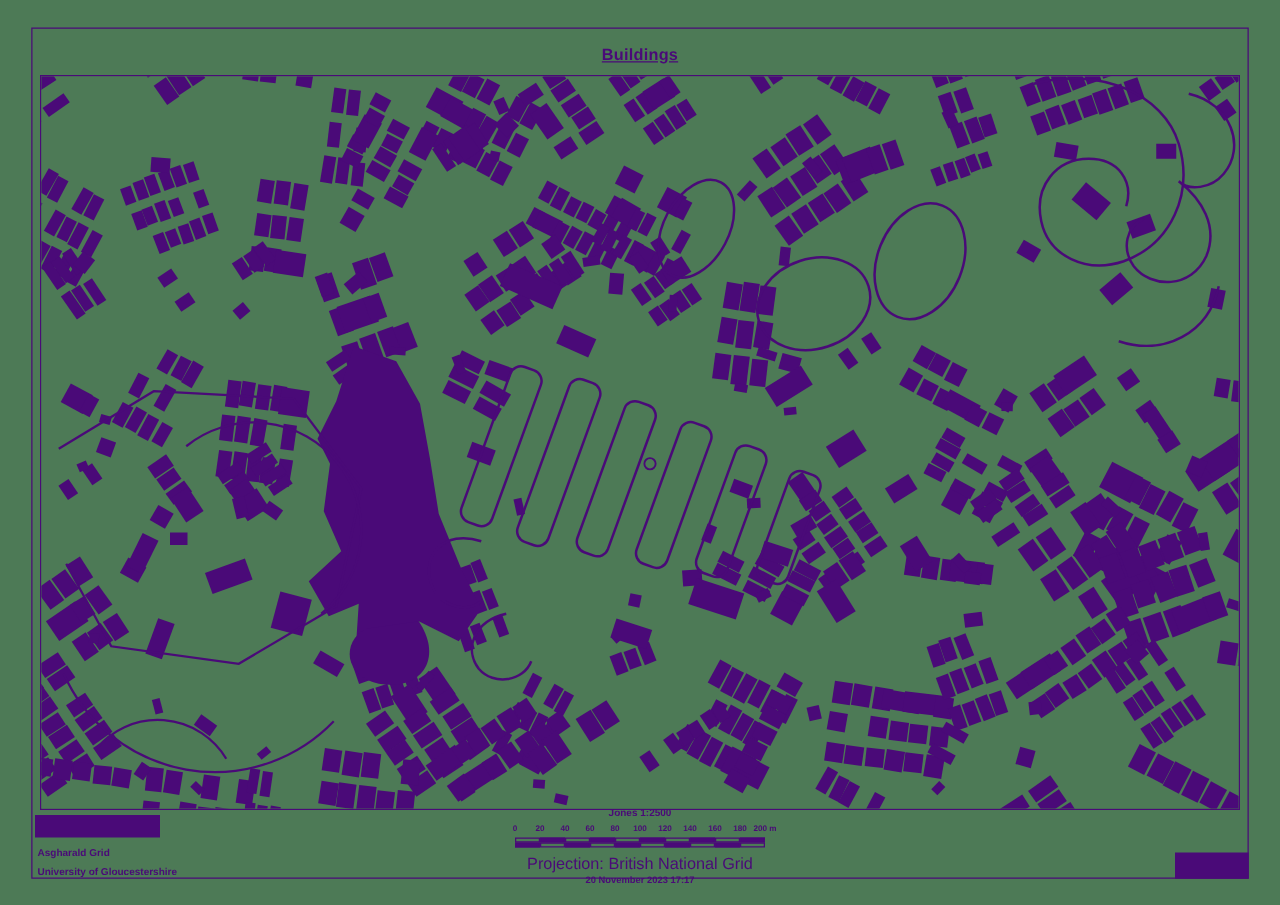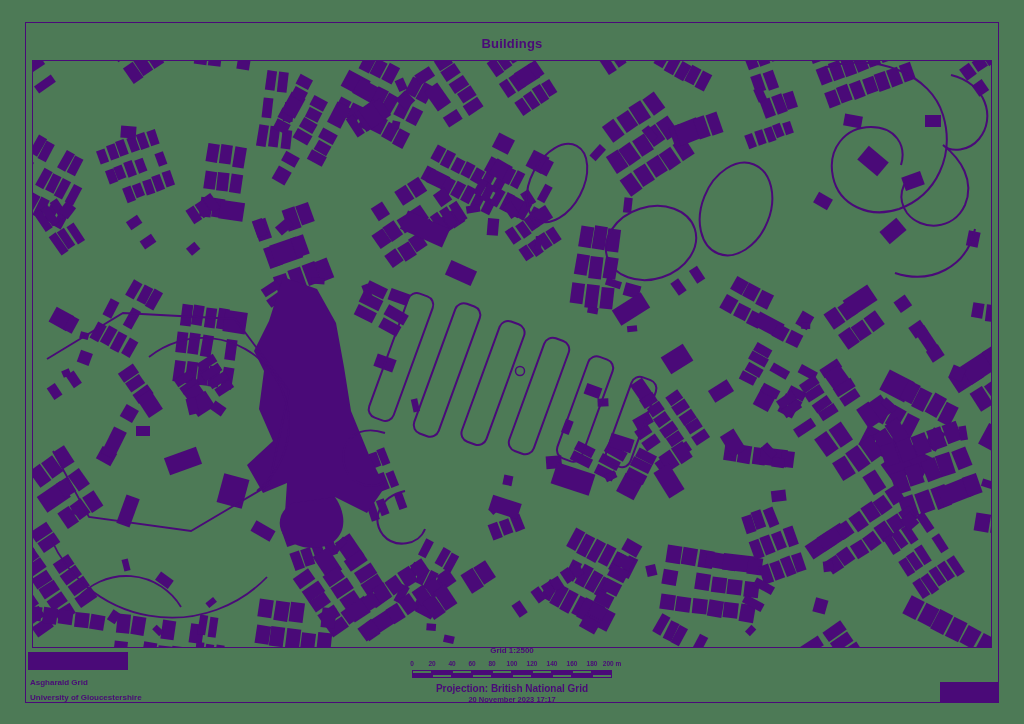--- a/index.html
+++ b/index.html
@@ -7,21 +7,21 @@
     width:1024px;height:724px;overflow:hidden;position:relative;
     font-family:"Liberation Sans", sans-serif;
     background:#4d7a56;
   }
   #page-border{
     position:absolute;left:25px;top:22px;width:974px;height:681px;
     box-sizing:border-box;border:1.5px solid #4a0a78;
   }
   #page-title{
     position:absolute;left:0;top:36px;width:1024px;text-align:center;
-    font-size:13px;font-weight:bold;color:#4a0a78;letter-spacing:.2px;
+    font-size:13px;font-weight:bold;color:#4a0a78;letter-spacing:.2px;text-decoration:underline;
   }
   #map-frame{
     position:absolute;left:32px;top:60px;width:958px;height:586px;
     border:1px solid #4a0a78;overflow:hidden;
   }
   #legend-swatch{
     position:absolute;left:28px;top:652px;width:100px;height:18px;
   }
   #author-block{
     position:absolute;left:30px;top:675px;
@@ -31,21 +31,21 @@
     position:absolute;left:50%;top:646px;transform:translateX(-50%);
     width:280px;text-align:center;color:#4a0a78;
   }
   .scale-title{font-size:8px;font-weight:bold;}
   #scalebar{position:relative;width:200px;height:20px;margin:5px auto 0;}
   .sb-label{
     position:absolute;top:0;transform:translateX(-50%);
     font-size:6.5px;font-weight:bold;color:#4a0a78;white-space:nowrap;
   }
   .sb-cell{position:absolute;height:4px;width:20px;box-sizing:border-box;border:1px solid #4a0a78;}
-  .projection-line{font-size:10px;font-weight:bold;margin-top:3px;}
+  .projection-line{font-size:13px;font-weight:normal;margin-top:3px;}
   .datetime-line{font-size:7.5px;font-weight:bold;margin-top:1px;}
   #footer-right-swatch{position:absolute;left:940px;top:682px;width:59px;height:21px;}
 </style>
 </head>
 <body style="background: rgb(77, 122, 86);">
 
 <div id="page-border" style="border-color: rgb(74, 10, 120);"></div>
 
 <div id="page-title" style="color: rgb(74, 10, 120);">Buildings</div>
 
@@ -824,21 +824,21 @@
 </div>
 
 <div id="legend-swatch" style="background: rgb(74, 10, 120);"></div>
 
 <div id="author-block" style="color: rgb(74, 10, 120);">
   <div>Asgharald Grid</div>
   <div>University of Gloucestershire</div>
 </div>
 
 <div id="scale-area" style="color: rgb(74, 10, 120);">
-  <div class="scale-title">Grid 1:2500</div>
+  <div class="scale-title">Jones 1:2500</div>
   <div id="scalebar">
       <span class="sb-label" style="left: 0px;">0</span>
       <span class="sb-label" style="left: 20px;">20</span>
       <span class="sb-label" style="left: 40px;">40</span>
       <span class="sb-label" style="left: 60px;">60</span>
       <span class="sb-label" style="left: 80px;">80</span>
       <span class="sb-label" style="left: 100px;">100</span>
       <span class="sb-label" style="left: 120px;">120</span>
       <span class="sb-label" style="left: 140px;">140</span>
       <span class="sb-label" style="left: 160px;">160</span>

